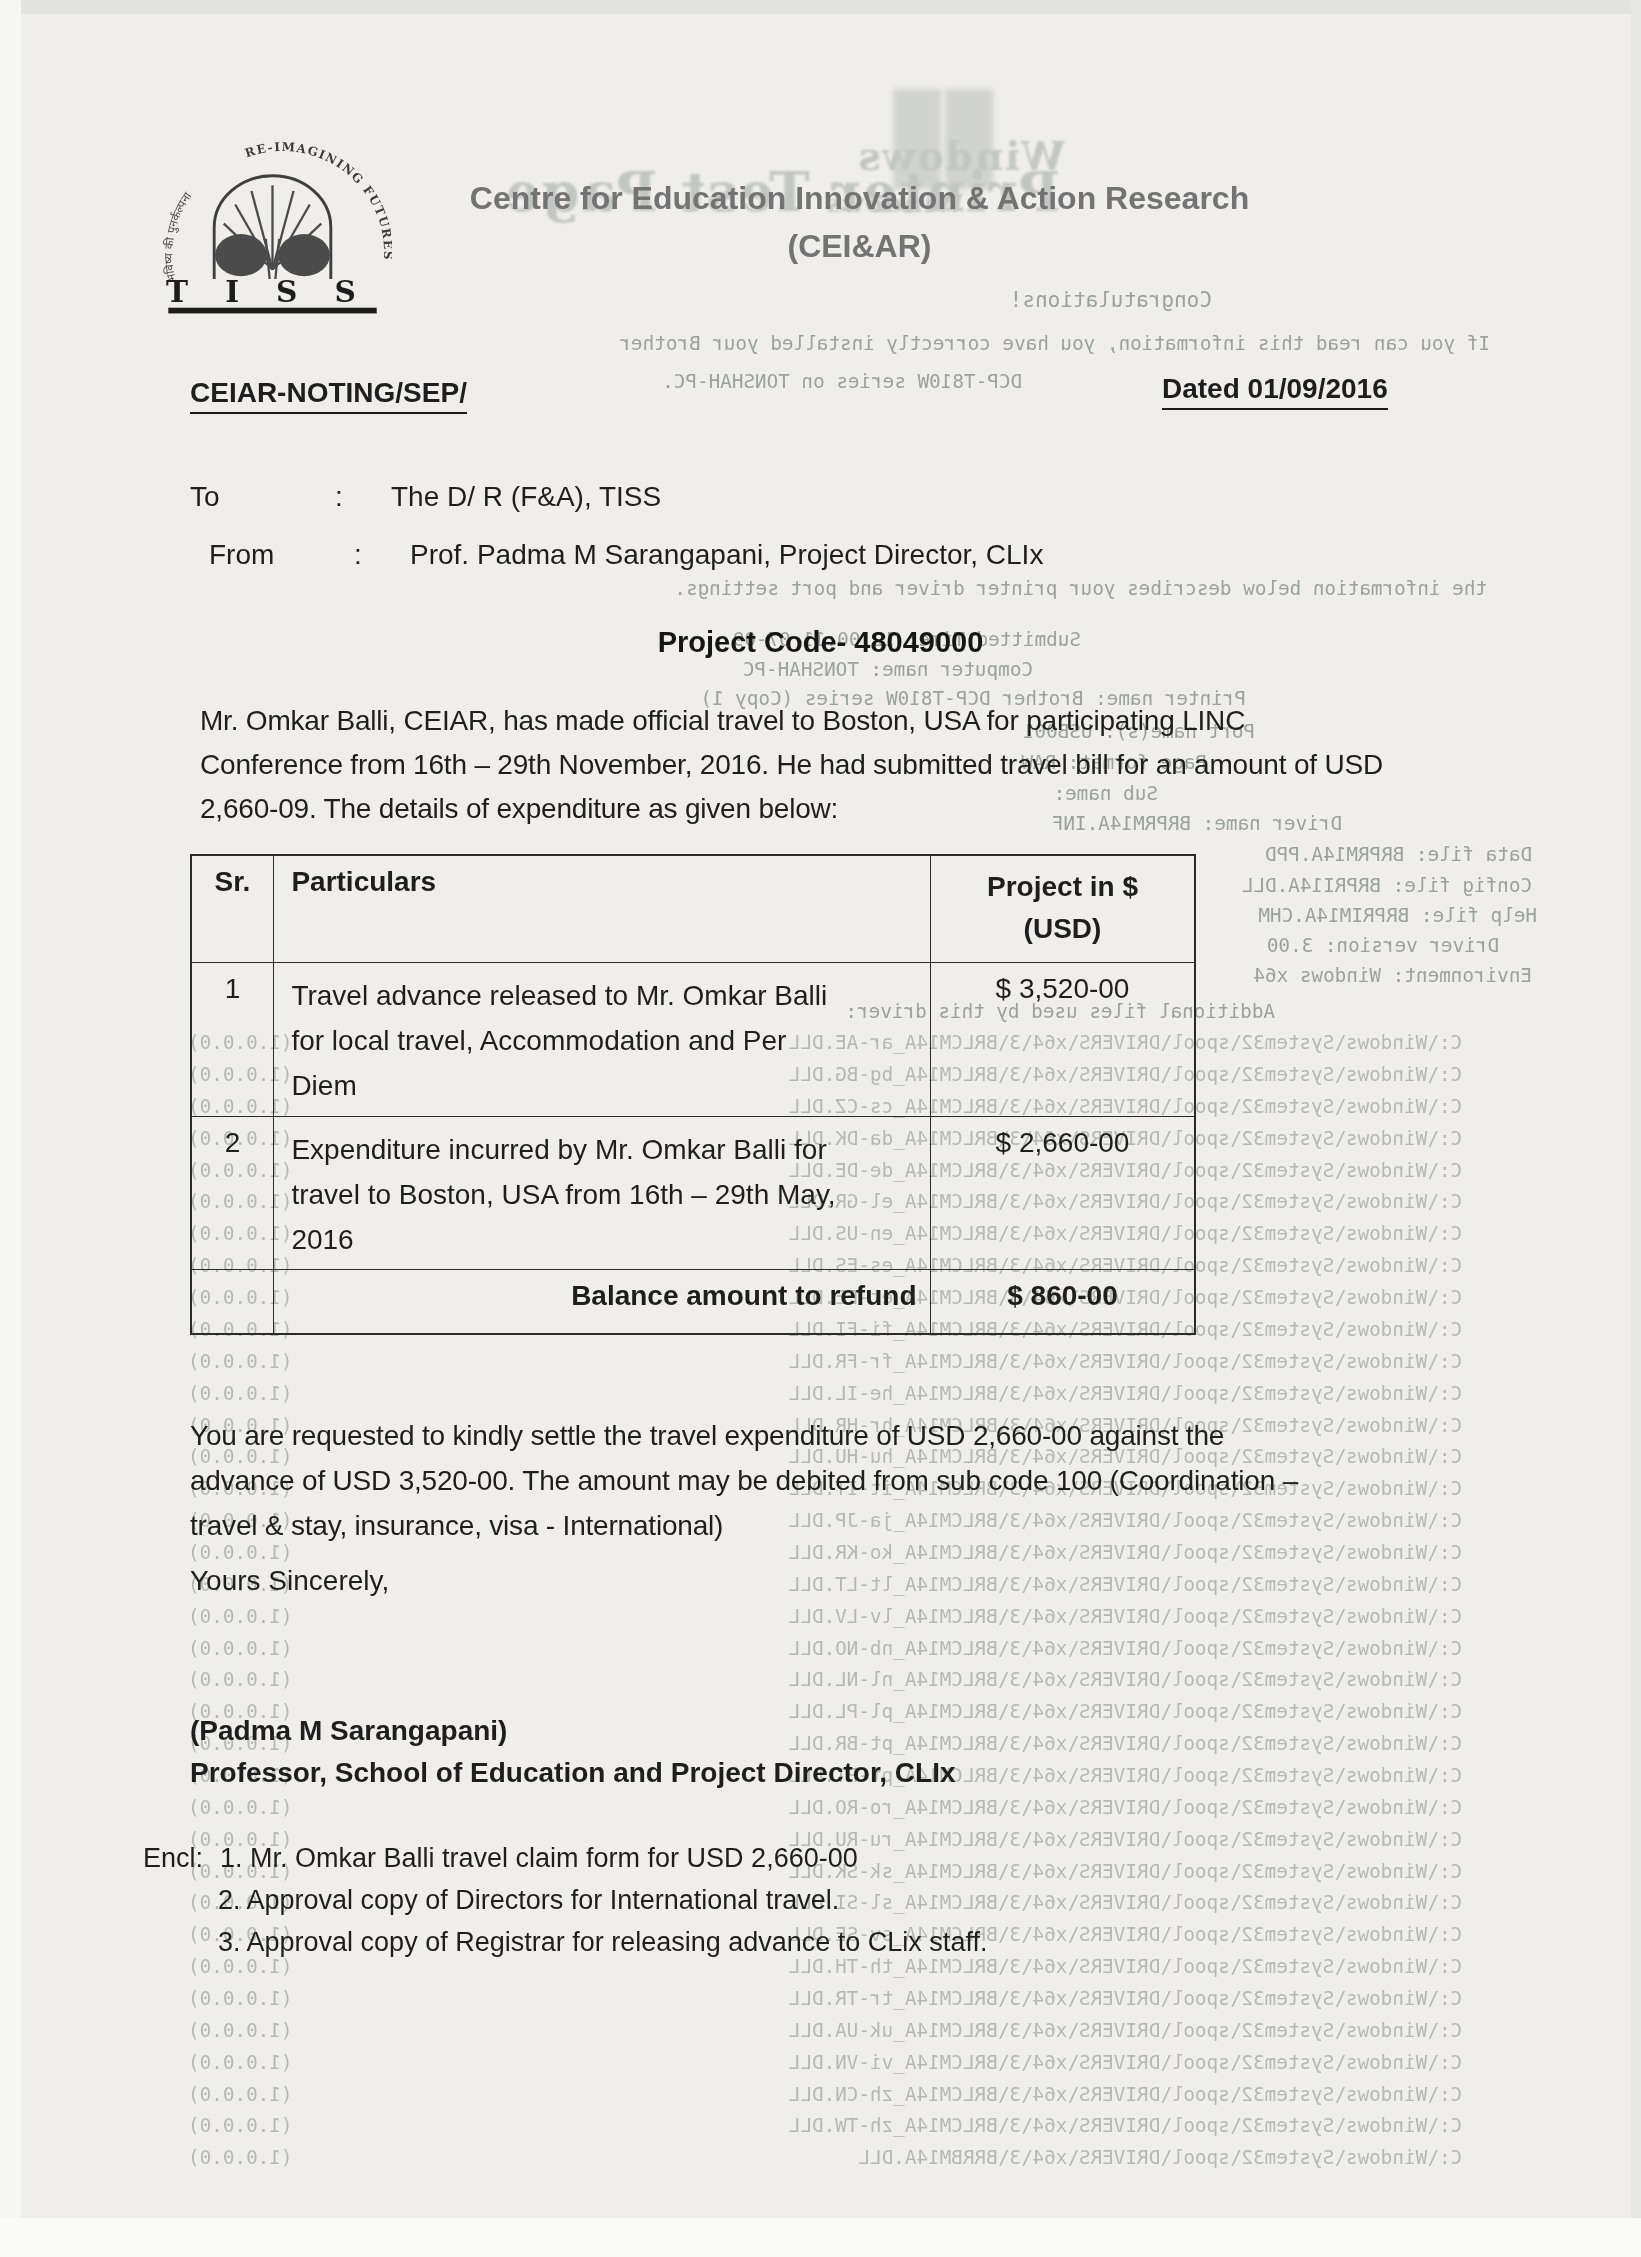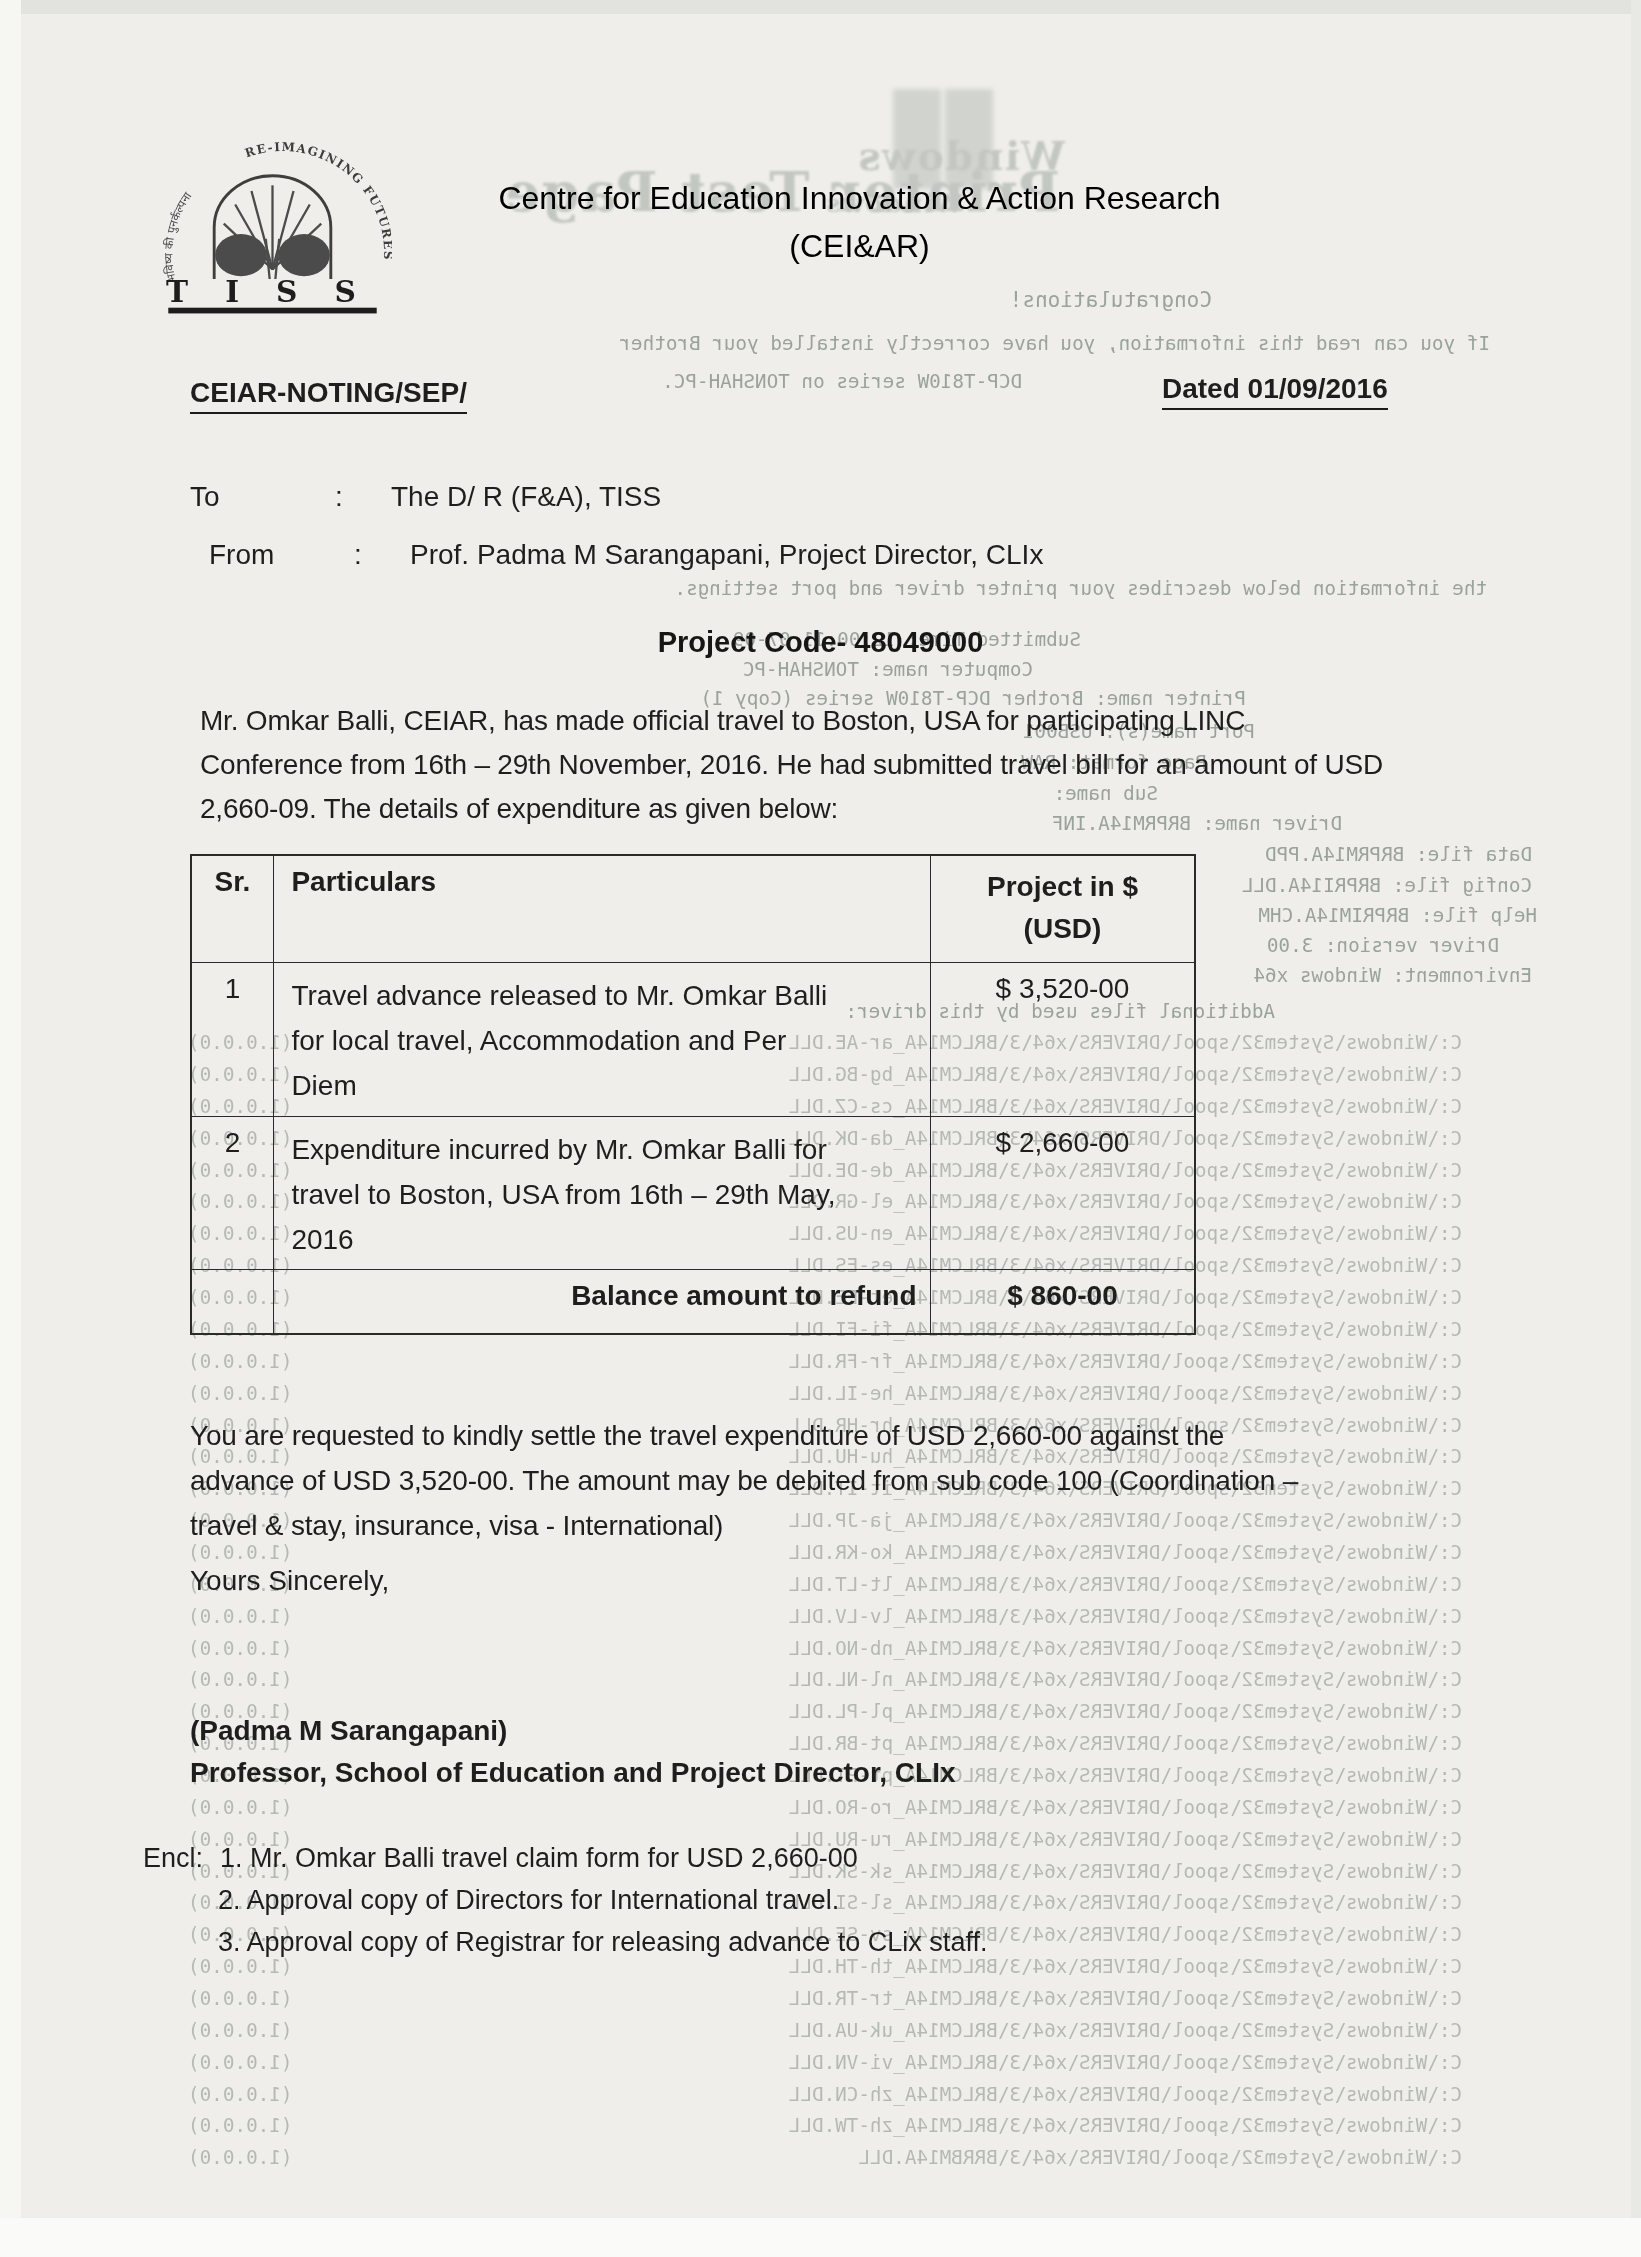--- a/index.html
+++ b/index.html
@@ -24,21 +24,21 @@
                   letter-spacing:1.9px;filter:blur(1px);}
   .win-blob{position:absolute;left:893px;top:89px;width:100px;height:100px;opacity:.45;
             filter:blur(2.9px);background:
             linear-gradient(90deg,#aeb4ae 48%,transparent 48%,transparent 52%,#aeb4ae 52%),
             linear-gradient(0deg,transparent 48%,#efeeea 48%,#efeeea 52%,transparent 52%);}
 
   
   #content{position:absolute;left:0;top:0;width:1641px;height:2257px;z-index:2;}
 
   .org-title{left:319px;top:174px;width:1081px;text-align:center;
-             font-size:32px;line-height:48px;font-weight:400;color:#000000;}
+             font-size:32px;line-height:48px;font-weight:700;color:#737373;}
   .ref{font-size:28px;font-weight:700;border-bottom:2.9px solid #1c1c1c;padding-bottom:2.9px;}
 
   .addr-row{left:190px;width:1255px;font-size:28px;}
   .addr-label{display:inline-block;width:145px;}
   .addr-colon{display:inline-block;width:56px;}
 
   .subject{left:193px;top:626px;width:1255px;text-align:center;
            font-size:29px;font-weight:700;color:#161616;}
 
   .para{left:190px;width:1332px;font-size:28px;line-height:44px;letter-spacing:-0.2px;}

